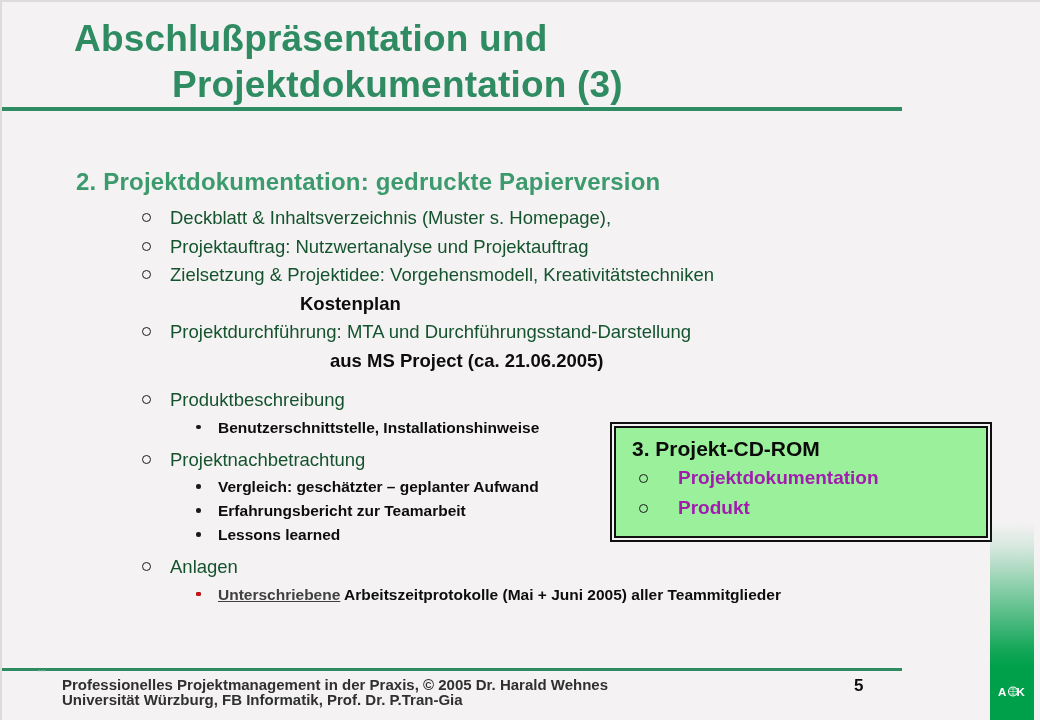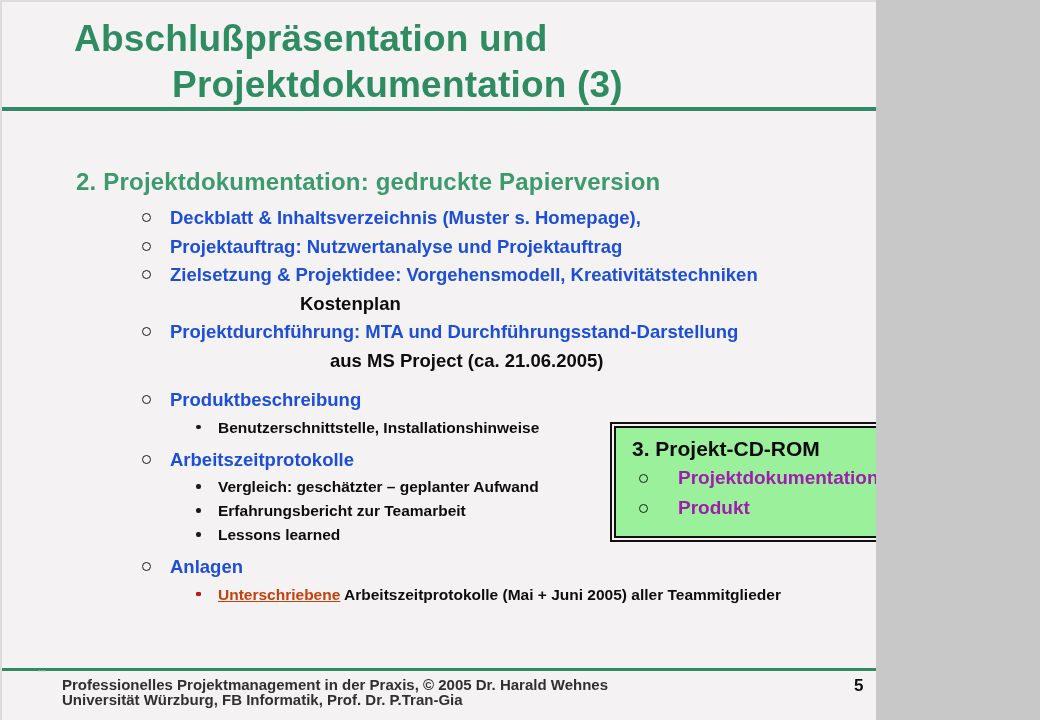--- a/index.html
+++ b/index.html
@@ -2,21 +2,21 @@
 <html><head>
 <meta charset="utf-8">
 <style>
   html, body {
     margin: 0;
     padding: 0;
     background: #c8c8c8;
   }
   #slide {
     position: relative;
-    width: 876px;
+    width: 1040px;
     height: 720px;
     background: #f4f2f3;
     overflow: hidden;
     font-family: "Liberation Sans", sans-serif;
     box-sizing: border-box;
     border-top: 2px solid #dcdcdc;
     border-left: 2px solid #dcdcdc;
   }
 
   
@@ -62,22 +62,22 @@
   #content {
     position: absolute;
     left: 138px;
     top: 203px;
     width: 760px;
   }
   .l1-item {
     position: relative;
     padding-left: 30px;
     font-size: 18.5px;
-    font-weight: bold;
-    color: #1d4ed8;
+    font-weight: normal;
+    color: #14532d;
     line-height: 26px;
     margin-bottom: 2.5px;
     white-space: nowrap;
   }
   .l1-item .marker {
     position: absolute;
     left: 2px;
     top: 8px;
     width: 9px;
     height: 9px;
@@ -110,21 +110,21 @@
     position: absolute;
     left: 56px;
     top: 9px;
     width: 4.5px;
     height: 4.5px;
     background: #1a1a1a;
     border-radius: 50%;
   }
   .l2-item.accent .marker2 { background: #d41010; }
   .l2-item .hl {
-    color: #c2410c;
+    color: #404040;
     text-decoration: underline;
   }
 
   .gap-s { height: 7px; }
   .gap-m { height: 11px; }
 
   
   #cd-box {
     position: absolute;
     left: 612px;
@@ -271,21 +271,21 @@
     </div>
     <div class="l2-item">
       <span class="marker2"></span>
       <span>Benutzerschnittstelle, Installationshinweise</span>
     </div>
 
     <div class="gap-s"></div>
 
     <div class="l1-item">
       <span class="marker"></span>
-      <span>Arbeitszeitprotokolle</span>
+      <span>Projektnachbetrachtung</span>
     </div>
     <div class="l2-item">
       <span class="marker2"></span>
       <span>Vergleich: geschätzter – geplanter Aufwand</span>
     </div>
     <div class="l2-item">
       <span class="marker2"></span>
       <span>Erfahrungsbericht zur Teamarbeit</span>
     </div>
     <div class="l2-item">

